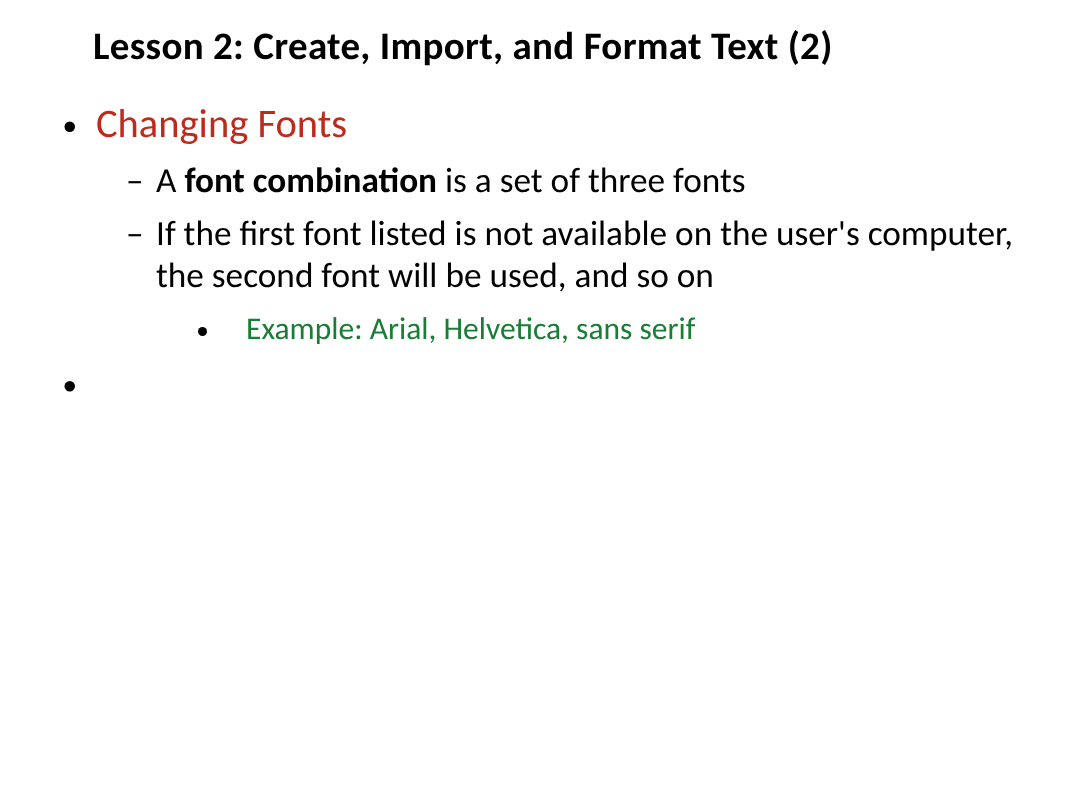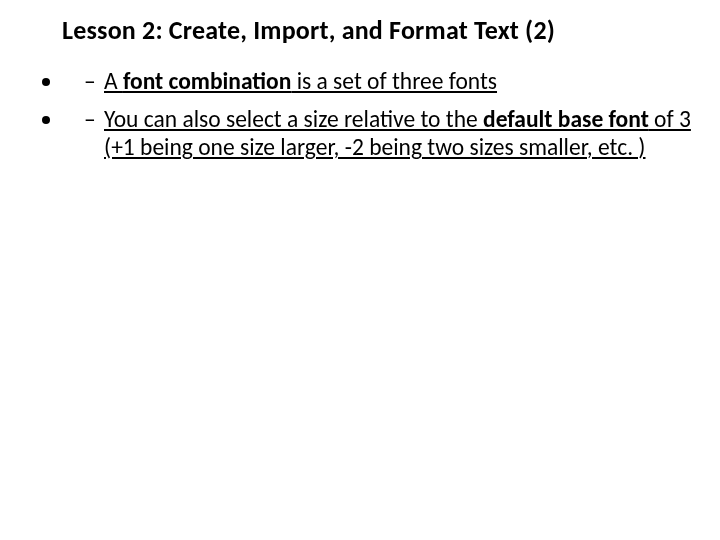--- a/index.html
+++ b/index.html
@@ -44,21 +44,20 @@
     list-style: none;
     margin: 8px 0 0 0;
     padding-left: 20px;
   }
   ul.lvl2 > li {
     font-size: 23.5px;
     line-height: 1.22;
     margin-bottom: 6px;
     padding-left: 20px;
     position: relative;
-    text-decoration: underline;
   }
   ul.lvl2 > li::before {
     content: "–";
     position: absolute;
     left: 0;
     top: 0;
   }
   ul.lvl3 {
     list-style: disc;
     margin: 6px 0 8px 0;
@@ -80,30 +79,36 @@
 </head>
 <body>
 
 <div class="slide">
 
   <h1 class="title">Lesson 2: Create, Import, and Format Text (2)</h1>
 
   <ul class="lvl1">
 
     <li>
+      <span class="section-heading">Changing Fonts</span>
       <ul class="lvl2">
         <li>
           <span>A </span><span class="b">font combination</span><span> is a set of three fonts</span>
+        </li>
+        <li>
+          <span>If the first font listed is not available on the user's computer, the second font will be used, and so on</span>
+          <ul class="lvl3">
+            <li>
+              <span class="example">Example: Arial, Helvetica, sans serif</span>
+            </li>
+          </ul>
         </li>
       </ul>
     </li>
 
     <li>
       <ul class="lvl2">
-        <li>
-          <span>You can also select a size relative to the </span><span class="b">default base font</span><span> of 3 (+1 being one size larger, -2 being two sizes smaller, etc. )</span>
-        </li>
       </ul>
     </li>
 
   </ul>
 
 </div>
 
 </body></html>

